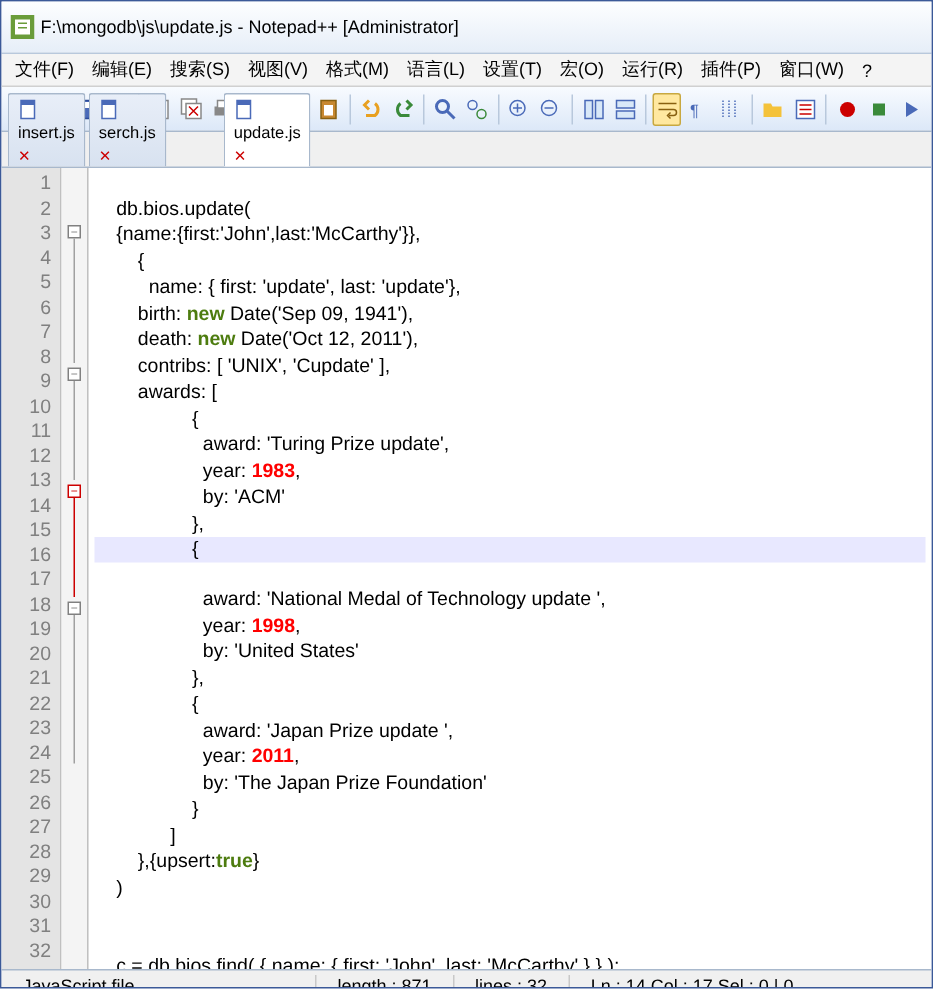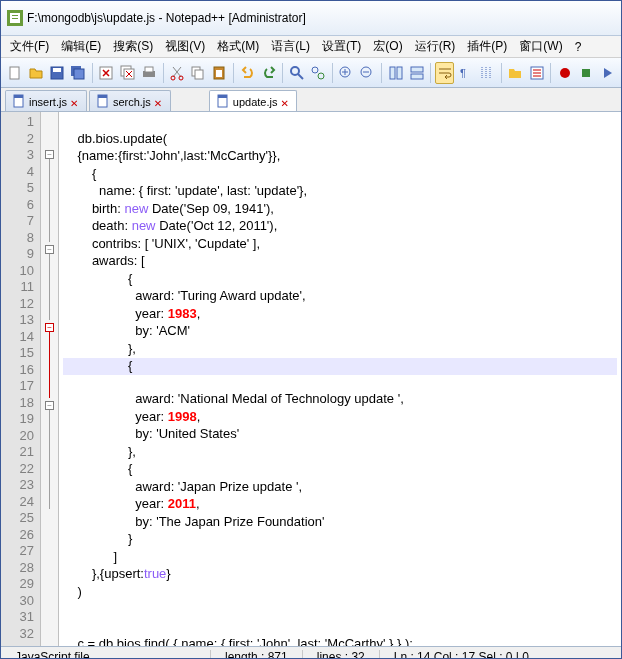--- a/index.html
+++ b/index.html
@@ -7,32 +7,32 @@
 .titlebar { background: linear-gradient(#fdfeff,#e6eef8); height: 28px; display: flex; align-items: center; padding: 17px 6px; border-bottom: 1px solid #b8c8dc; }
 .titlebar .icon { width: 16px; height: 16px; margin-right: 4px; }
 .titlebar-text { font-size: 12px; color: #000; }
 .menubar { background: #f4f4f4; height: 22px; display: flex; align-items: center; padding: 0 4px; border-bottom: 1px solid #d0d0d0; gap: 2px; text-align: center; }
 .menu-item { padding: 2px 5px; cursor: default; font-size: 12px; }
 .toolbar { background: linear-gradient(#f8fbff,#dce8f8); height: 30px; display: flex; align-items: center; padding: 0 4px; border-bottom: 1px solid #a8b8cc; gap: 2px; }
 .tbtn { width: 22px; height: 22px; border: 1px solid transparent; border-radius: 2px; display: flex; align-items: center; justify-content: center; cursor: pointer; }
 .tbtn svg { width: 16px; height: 16px; }
 .tsep { width: 1px; height: 20px; background: #b8c8dc; margin: 0 2px; }
 .tabbar { background: #f0f0f0; height: 24px; display: flex; align-items: flex-end; padding: 0 4px; border-bottom: 1px solid #a8b8cc; gap: 2px; }
-.tab { display: flex; align-items: flex-end; padding: 3px 6px; border: 1px solid #a8b8cc; border-bottom: none; background: linear-gradient(#e8eef8,#d8e2f0); font-size: 11px; cursor: pointer; gap: 3px; border-radius: 2px 2px 0 0; }
+.tab { display: flex; align-items: flex-start; padding: 3px 6px; border: 1px solid #a8b8cc; border-bottom: none; background: linear-gradient(#e8eef8,#d8e2f0); font-size: 11px; cursor: pointer; gap: 3px; border-radius: 2px 2px 0 0; flex-direction: column; }
 .tab.active { background: #fff; margin-left: 36px; }
 .tab-icon { width: 14px; height: 14px; }
 .tab-close { width: 10px; height: 10px; font-size: 10px; color: #c00; cursor: pointer; }
 .editor { display: flex; height: 534px; background: #fff; position: relative; }
 .gutter-ln { width: 40px; background: #e4e4e4; border-right: 1px solid #c0c0c0; text-align: right; padding-right: 6px; font-family: Consolas,"Courier New",monospace; font-size: 13px; color: #808080; line-height: 16.5px; padding-top: 2px; }
 .gutter-fold { width: 18px; background: #f4f4f4; border-right: 1px solid #c0c0c0; font-family: monospace; font-size: 10px; color: #808080; line-height: 16.5px; padding-top: 2px; position: relative; }
 .fold-box { width: 9px; height: 9px; border: 1px solid #808080; background: #fff; margin: 3px auto 0; font-size: 8px; line-height: 7px; text-align: center; cursor: pointer; }
 .fold-line { position: absolute; left: 8px; width: 1px; background: #a0a0a0; }
 .code { flex: 1; font-family: Consolas,"Courier New",monospace; font-size: 13px; line-height: 16.5px; padding: 2px 4px; white-space: pre; overflow: hidden; }
 .hl { background: #e8e8ff; display: block; }
-.kw { color: #8b5cf6; font-weight: normal; }
+.kw { color: #4d7c0f; font-weight: bold; }
 .num { color: #ff0000; font-weight: bold; }
 .statusbar { background: #f0f0f0; height: 20px; border-top: 1px solid #a8b8cc; display: flex; align-items: center; font-size: 12px; }
 .sb-cell { padding: 0 14px; border-right: 1px solid #c8c8c8; }
 .code-line { height: 16.5px; }
 </style>
 </head>
 <body>
 
 <div class="titlebar">
   <svg class="icon" viewBox="0 0 16 16">
@@ -305,21 +305,21 @@
   <div class="code">
 <span class="code-line"><span>    db.bios.update(</span></span>
 <span class="code-line"><span>    {name:{first:'John',last:'McCarthy'}},</span></span>
 <span class="code-line"><span>        {</span></span>
 <span class="code-line"><span>          name: { first: 'update', last: 'update'},</span></span>
 <span class="code-line"><span>        birth: </span><span class="kw">new</span><span> Date('Sep 09, 1941'),</span></span>
 <span class="code-line"><span>        death: </span><span class="kw">new</span><span> Date('Oct 12, 2011'),</span></span>
 <span class="code-line"><span>        contribs: [ 'UNIX', 'Cupdate' ],</span></span>
 <span class="code-line"><span>        awards: [</span></span>
 <span class="code-line"><span>                  {</span></span>
-<span class="code-line"><span>                    award: 'Turing Award update',</span></span>
+<span class="code-line"><span>                    award: 'Turing Prize update',</span></span>
 <span class="code-line"><span>                    year: </span><span class="num">1983</span><span>,</span></span>
 <span class="code-line"><span>                    by: 'ACM'</span></span>
 <span class="code-line"><span>                  },</span></span>
 <span class="code-line hl"><span>                  {</span></span>
 <span class="code-line"><span>                    award: 'National Medal of Technology update ',</span></span>
 <span class="code-line"><span>                    year: </span><span class="num">1998</span><span>,</span></span>
 <span class="code-line"><span>                    by: 'United States'</span></span>
 <span class="code-line"><span>                  },</span></span>
 <span class="code-line"><span>                  {</span></span>
 <span class="code-line"><span>                    award: 'Japan Prize update ',</span></span>

